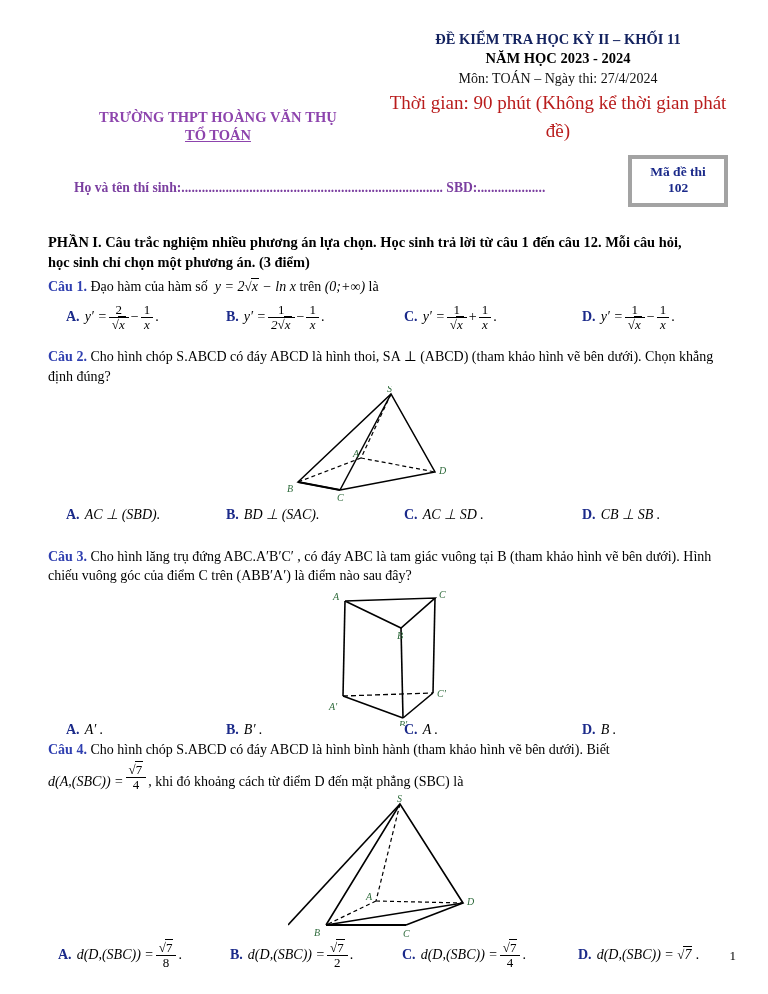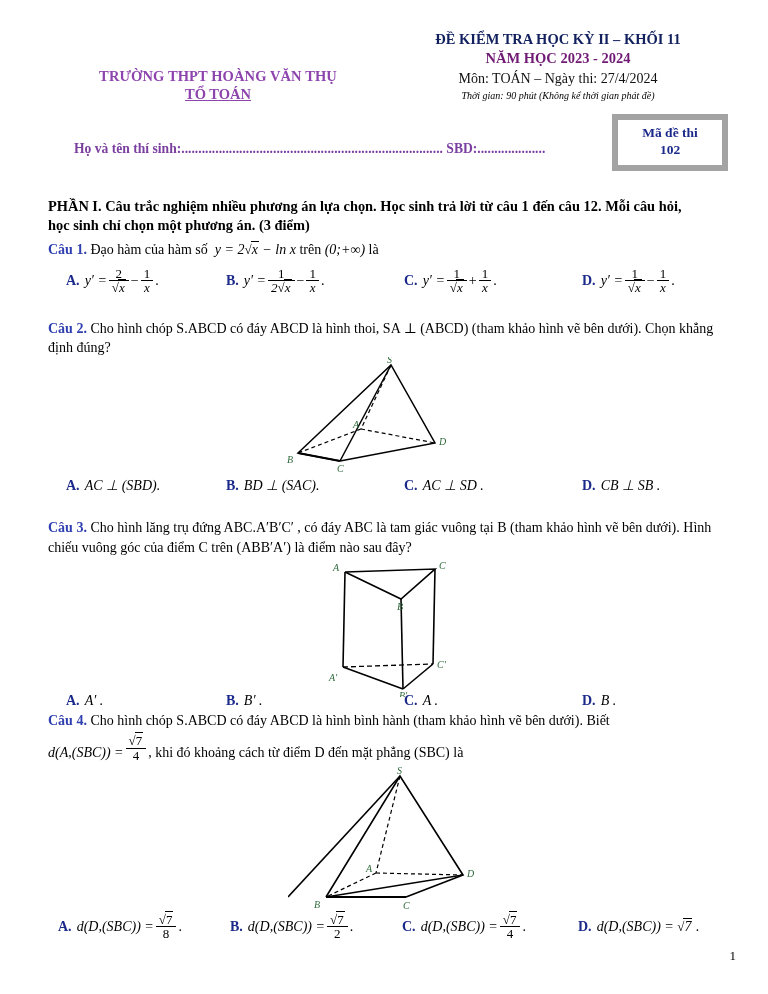--- a/index.html
+++ b/index.html
@@ -23,30 +23,30 @@
     color:#8d44ad; font-weight:bold; font-size:14.5px; line-height:1.25;
     letter-spacing:0.1px;
   }
   .dept {
     color:#8d44ad; font-weight:bold; font-size:14.5px; text-decoration:underline;
     line-height:1.3;
   }
   .pages-note { font-style:italic; font-size:13.5px; margin-top:18px; }
 
   .exam-title { color:#12215e; font-weight:bold; font-size:14.5px; line-height:1.3; }
-  .exam-year  { color:#701a75; font-weight:bold; font-size:14.5px; line-height:1.35; }
+  .exam-year  { color:#000000; font-weight:bold; font-size:14.5px; line-height:1.35; }
   .subject { font-size:14px; line-height:1.5; color:#111; }
-  .duration { font-style:italic; font-size:10px; line-height:1.45; color:#000000; }
+  .duration { font-size:19px; line-height:1.45; color:#b91c1c; }
 
   
   .cand-row { display:flex; align-items:center; margin-top:24px; }
   .cand { color:#7b3fa0; font-weight:bold; font-size:13.6px; flex:1; white-space:nowrap;
           overflow:hidden; padding-left:26px; }
   .code-box {
-    width:116px; border:6px solid #a3a3a3; color:#1b2a8a; font-weight:bold;
+    width:100px; border:4px solid #a3a3a3; color:#1b2a8a; font-weight:bold;
     text-align:center; font-size:13.5px; line-height:1.25; padding:5px 0 6px;
     margin-left:10px; margin-top:-14px;
   }
 
   
   .part-head { font-weight:bold; font-size:14.4px; line-height:1.34; margin-top:26px; }
   .q-block { margin-top:5px; }
   .q-label { color:#2f3fb0; font-weight:bold; }
   .q-text { font-size:14px; line-height:1.38; }
   .mathv { font-family:"Liberation Serif", serif; font-style:italic; }
@@ -170,21 +170,21 @@
         <span>−</span>
         <span class="frac">
           <span class="num">1</span>
           <span class="den mathv">x</span>
         </span>
           <span>.</span>
       </div>
     </div>
   </div>
 
-  <div class="q-block" style="margin-top:24px;">
+  <div class="q-block" style="margin-top:16px;">
     <div class="q-text">
       <span class="q-label">Câu 2.</span>
       <span>Cho hình chóp S.ABCD có đáy ABCD là hình thoi, SA ⊥ (ABCD) (tham khảo hình vẽ bên dưới). Chọn khẳng</span>
     </div>
     <div class="q-text">định đúng?</div>
 
     <div class="figure">
       <svg width="230" height="118" viewBox="0 0 230 118">
 
         <polyline points="67,104 25,96 118,8 162,86 67,104" fill="none" stroke="#000" stroke-width="1.5"></polyline>

